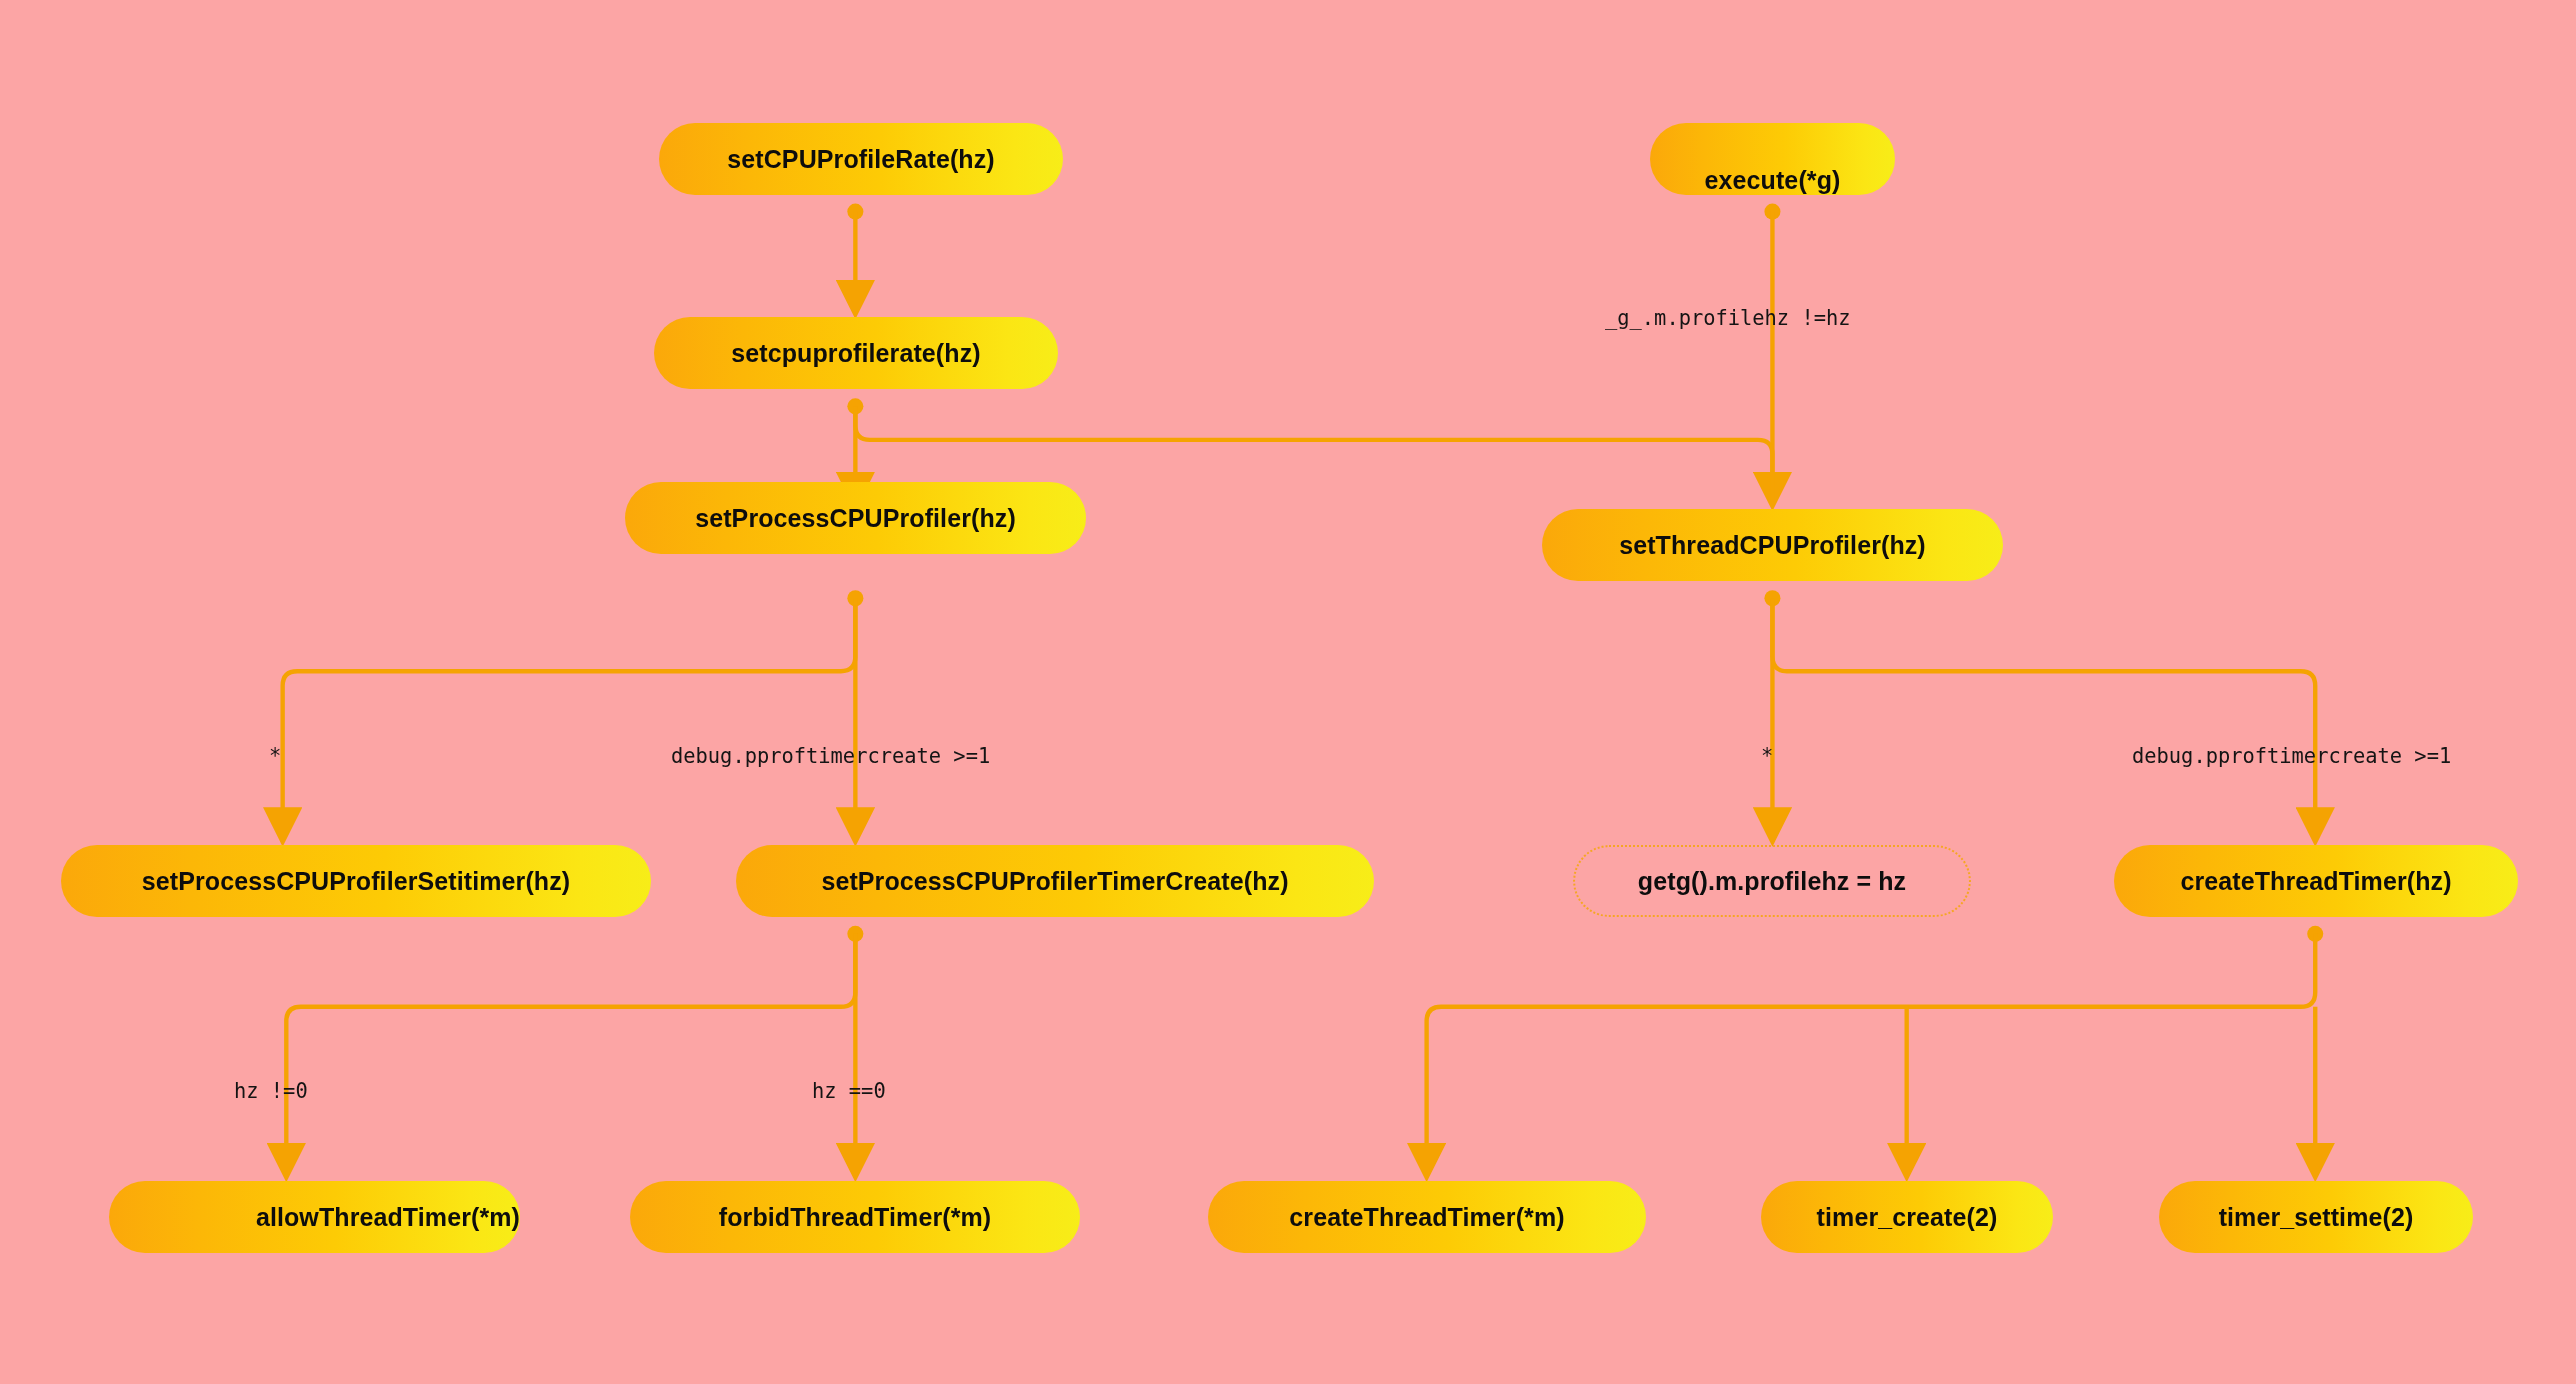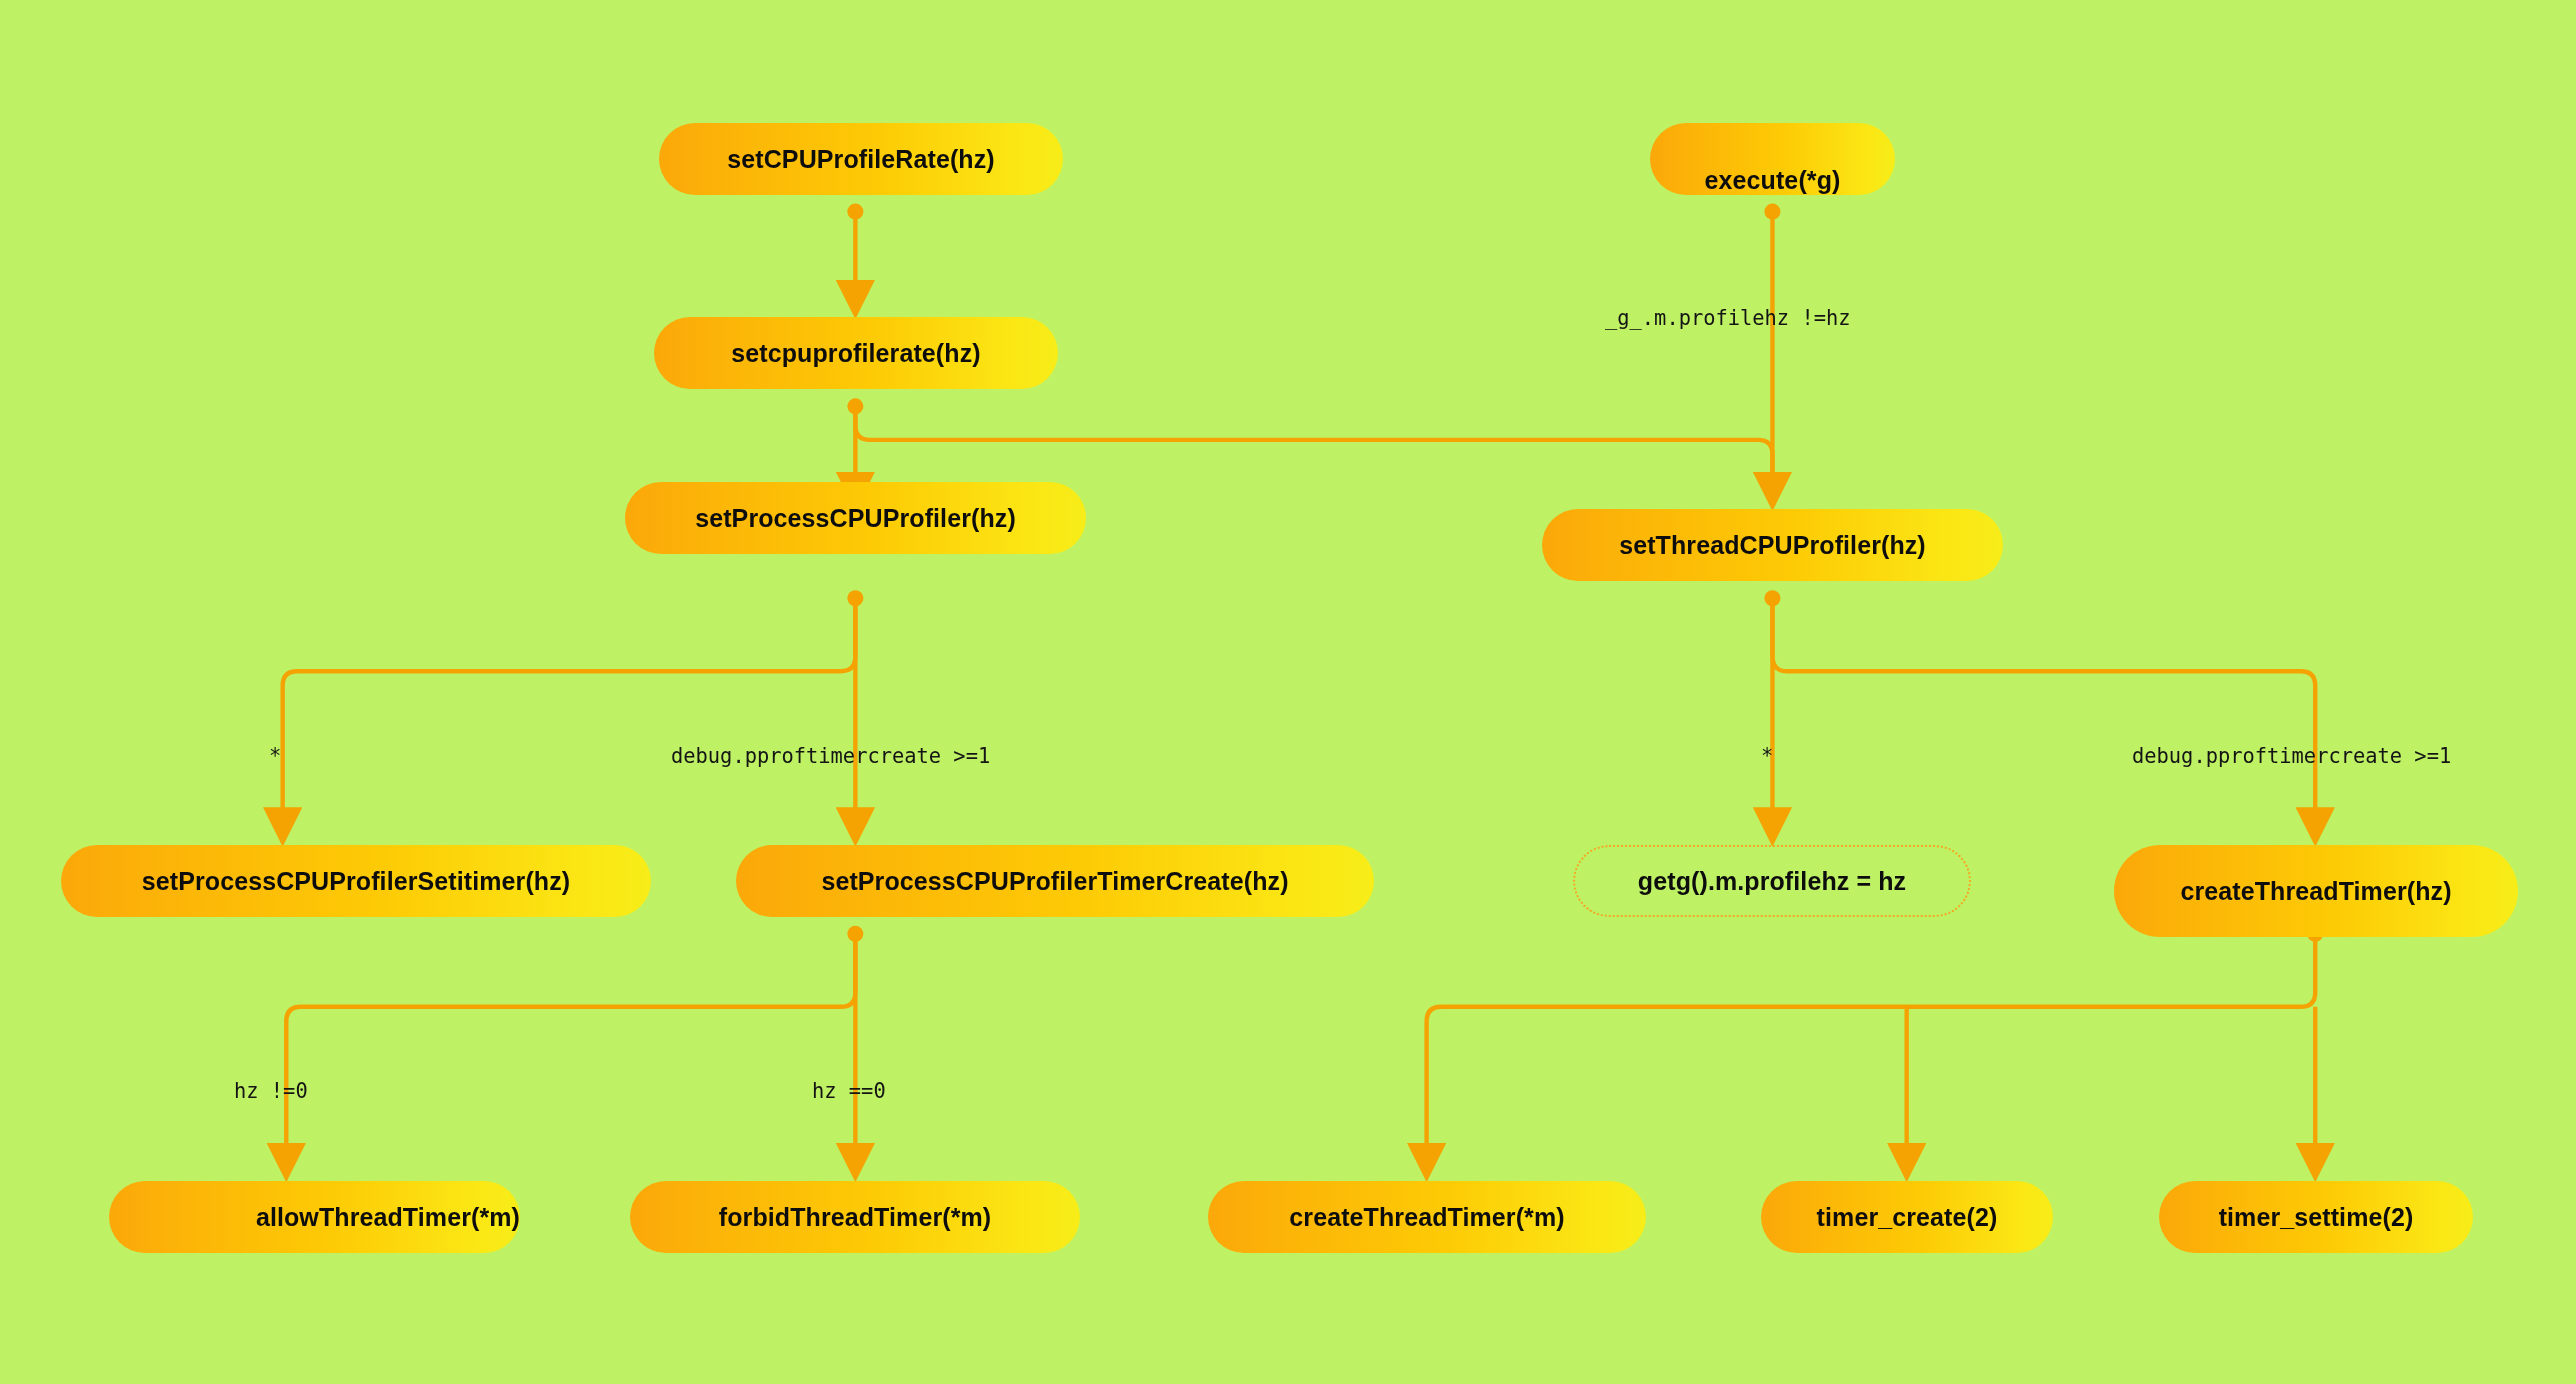--- a/index.html
+++ b/index.html
@@ -4,21 +4,21 @@
 <style>
   html, body {
     margin: 0;
     padding: 0;
     background: #f7f7f7;
   }
   #canvas {
     position: relative;
     width: 2576px;
     height: 1384px;
-    background: #bef264;
+    background: #fca5a5;
     overflow: hidden;
     font-family: "Liberation Sans", sans-serif;
   }
   svg#edges {
     position: absolute;
     left: 0; top: 0;
     width: 2576px;
     height: 1384px;
   }
   .node {
@@ -120,21 +120,21 @@
   </div>
 
   <div class="node solid" style="left:736px; top:845px; width:638px; height:72px; font-size:25px;">
     <span>setProcessCPUProfilerTimerCreate(hz)</span>
   </div>
 
   <div class="node dotted" style="left:1573px; top:845px; width:398px; height:72px; font-size:25px;">
     <span>getg().m.profilehz = hz</span>
   </div>
 
-  <div class="node solid" style="left:2114px; top:845px; width:404px; height:92px; font-size:25px;">
+  <div class="node solid" style="left:2114px; top:845px; width:404px; height:72px; font-size:25px;">
     <span>createThreadTimer(hz)</span>
   </div>
 
   <div class="node solid" style="left:109px; top:1181px; width:411px; height:72px; font-size:25px;justify-content:flex-end;">
     <span>allowThreadTimer(*m)</span>
   </div>
 
   <div class="node solid" style="left:630px; top:1181px; width:450px; height:72px; font-size:25px;">
     <span>forbidThreadTimer(*m)</span>
   </div>

